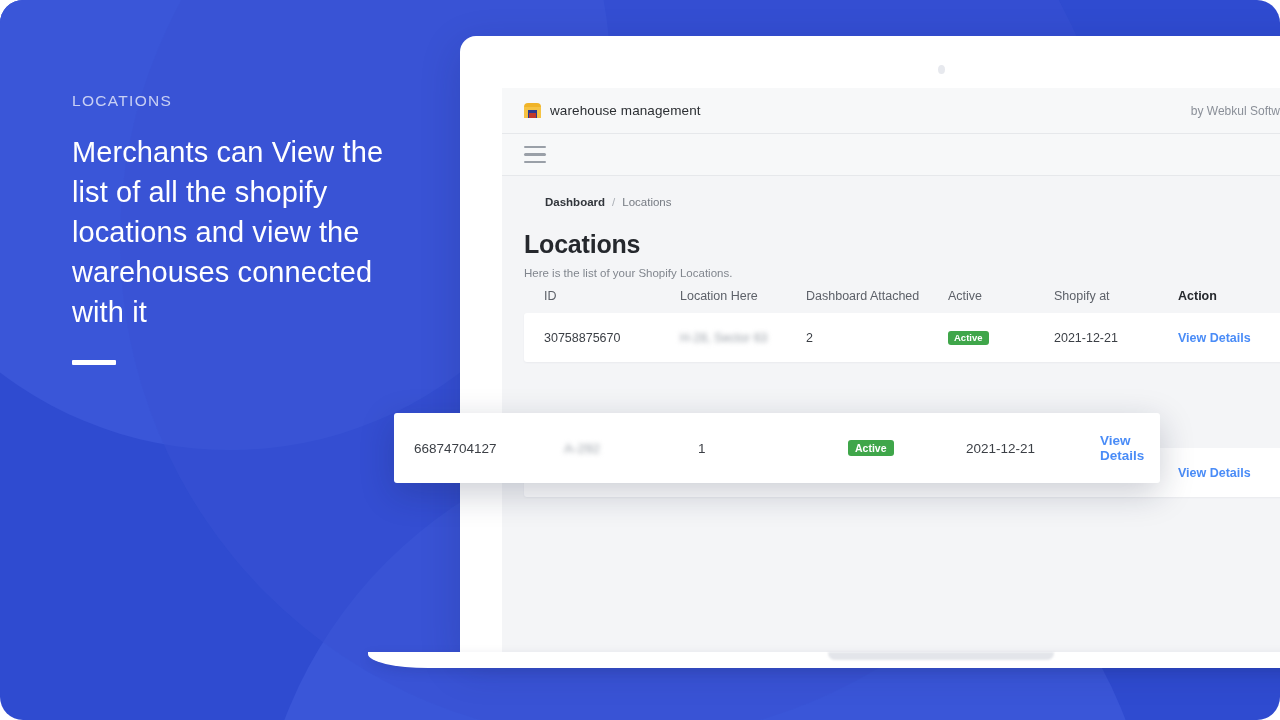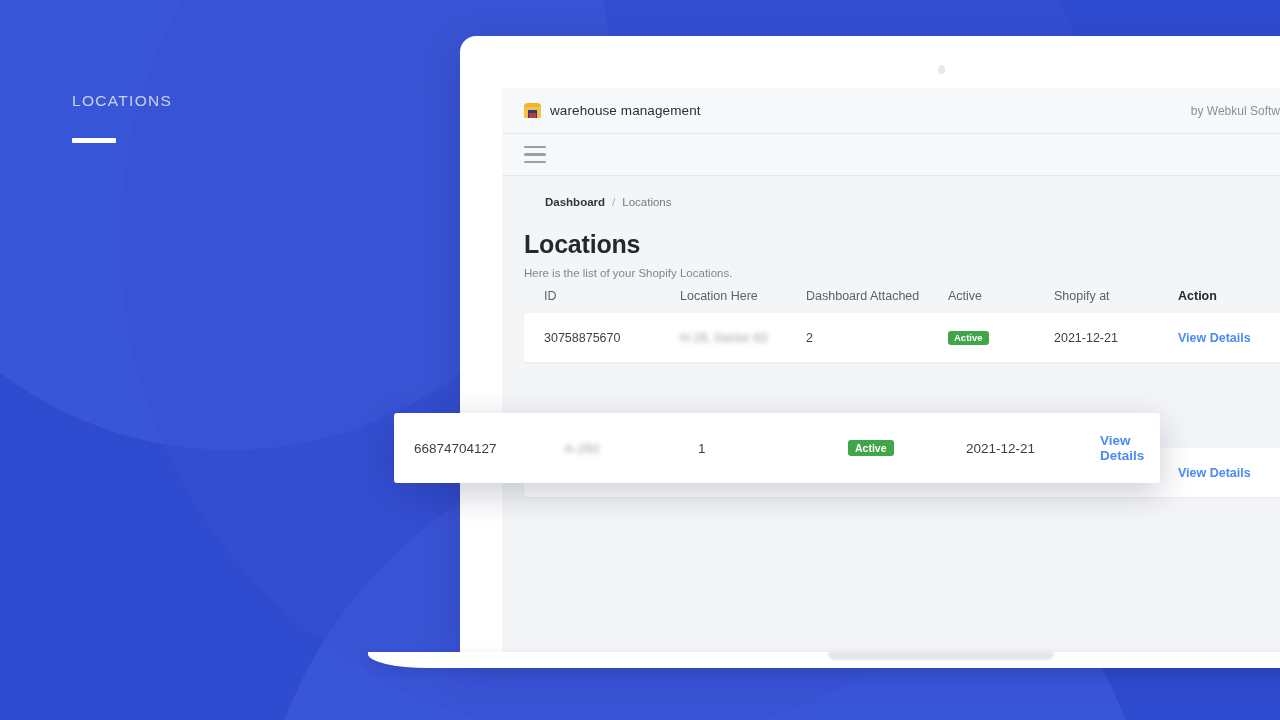--- a/index.html
+++ b/index.html
@@ -6,20 +6,21 @@
   html, body {
     width: 1280px; height: 720px;
     overflow: hidden;
     font-family: "Liberation Sans", sans-serif;
   }
   #stage {
     position: relative;
     width: 1280px; height: 720px;
     background: #2f4bd0;
     overflow: hidden;
+    border-radius: 23px;
   }
 
   
   .deco { position: absolute; border-radius: 50%; pointer-events: none; }
   #deco-circle-top {
     left: -150px; top: -310px;
     width: 760px; height: 760px;
     background: #3a56d8;
   }
   #deco-circle-bottom {
@@ -272,20 +273,21 @@
 <body>
 
 <div id="stage">
 
   <div class="deco" id="deco-circle-top"></div>
   <div class="deco" id="deco-circle-bottom"></div>
   <div class="deco" id="deco-swoosh"></div>
 
   <div id="copy">
     <div id="eyebrow">LOCATIONS</div>
+    <div id="headline">Merchants can View the list of all the shopify locations and view the warehouses connected with it</div>
     <div id="accent-rule"></div>
   </div>
 
   <div id="device">
     <div id="camera-dot"></div>
 
     <div id="screen">
 
       <div id="app-topbar">
         <div id="brand">

